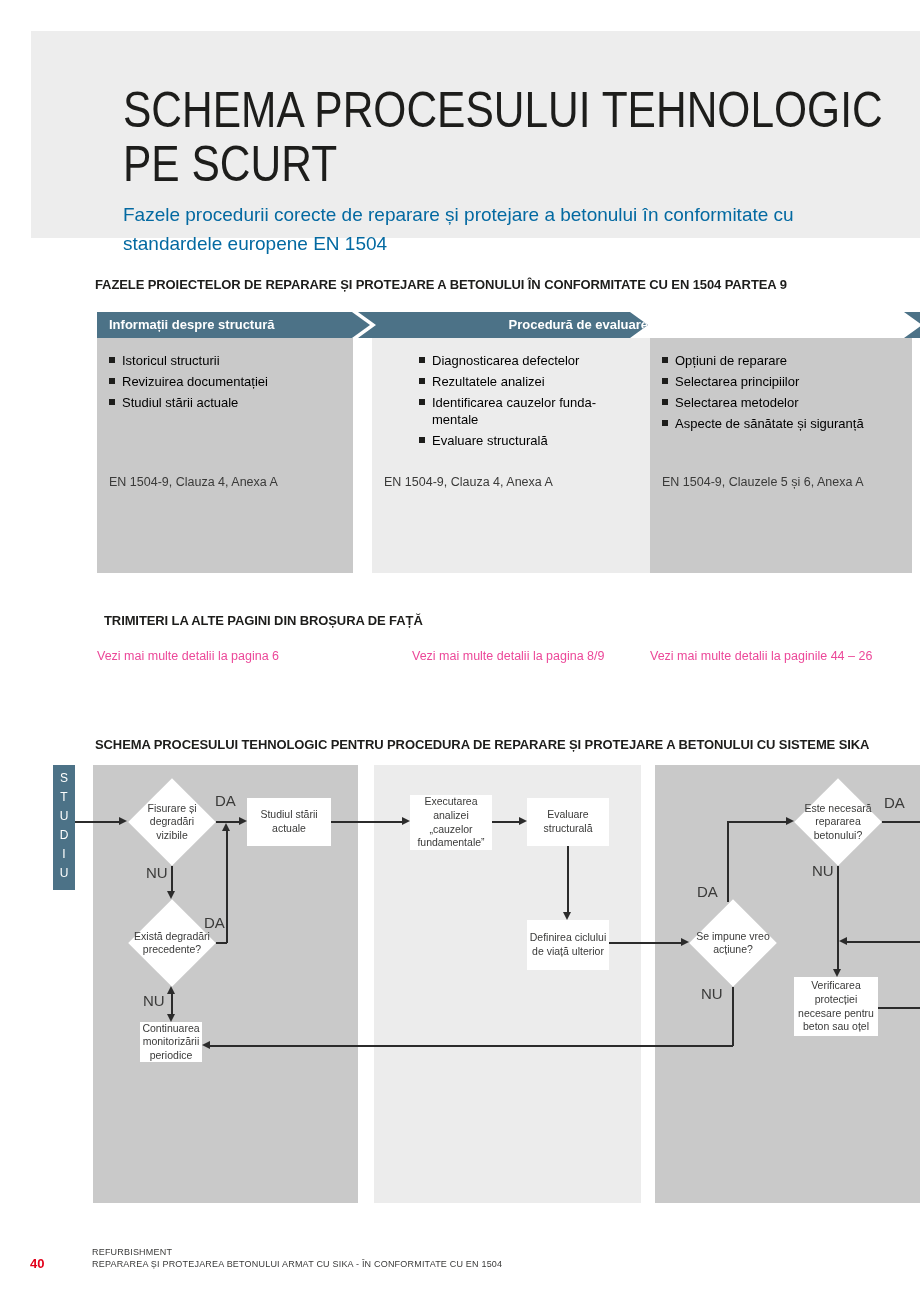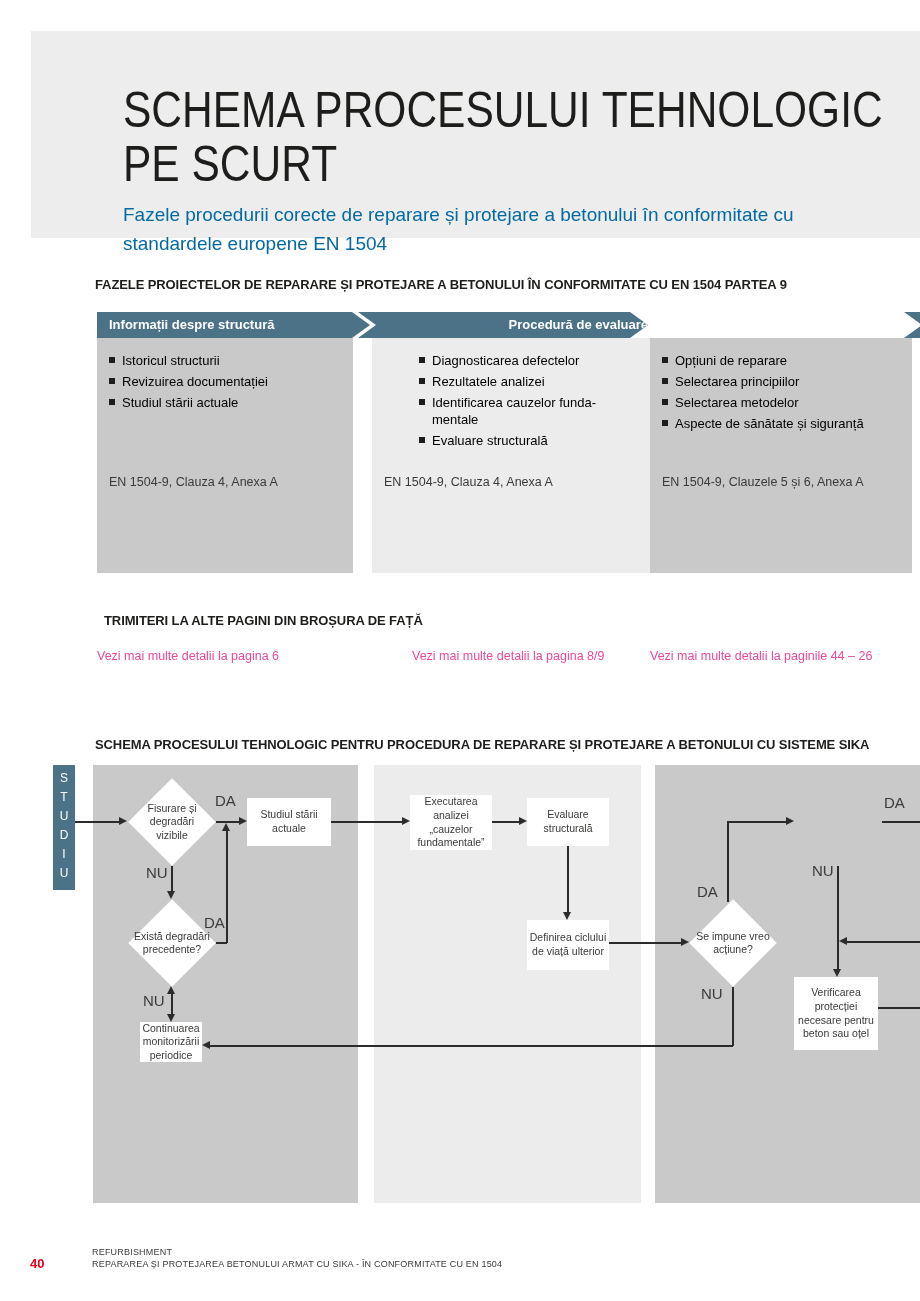--- a/index.html
+++ b/index.html
@@ -226,20 +226,24 @@
     <div class="fc-box" style="left:527px;top:155px;width:82px;height:50px;text-align:center;">Definirea ciclului de viață ulterior</div>
     <div class="fc-d" style="left:128px;top:134px;">
       <div class="dshape"></div>
       <div class="dlabel">Există degradări precedente?</div>
     </div>
     <div class="fc-box" style="left:140px;top:257px;width:62px;height:40px;">Continuarea monitorizării periodice</div>
     <div class="fc-d" style="left:689px;top:134px;">
       <div class="dshape"></div>
       <div class="dlabel">Se impune vreo acțiune?</div>
     </div>
-    <div class="fc-box" style="left:794px;top:212px;width:84px;height:73px;">Verificarea protecției necesare pentru beton sau oțel</div>
+    <div class="fc-d" style="left:794px;top:13px;">
+      <div class="dshape"></div>
+      <div class="dlabel">Este necesară repararea betonului?</div>
+    </div>
+    <div class="fc-box" style="left:794px;top:212px;width:84px;height:59px;">Verificarea protecției necesare pentru beton sau oțel</div>
   </div>
 
   <div class="pageno">40</div>
   <div class="foot1">REFURBISHMENT</div>
   <div class="foot2">REPARAREA ȘI PROTEJAREA BETONULUI ARMAT CU SIKA - ÎN CONFORMITATE CU EN 1504</div>
 
 </div>
 
 </body></html>

